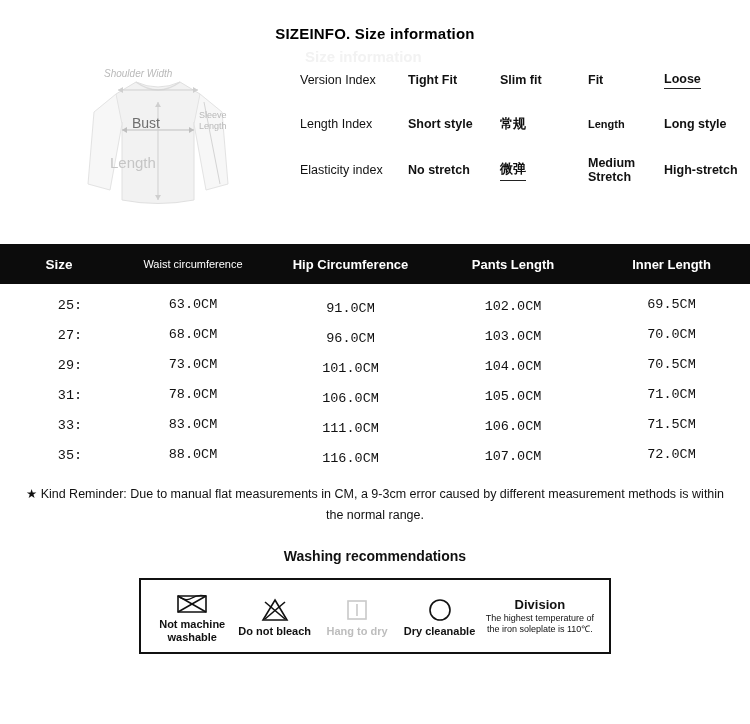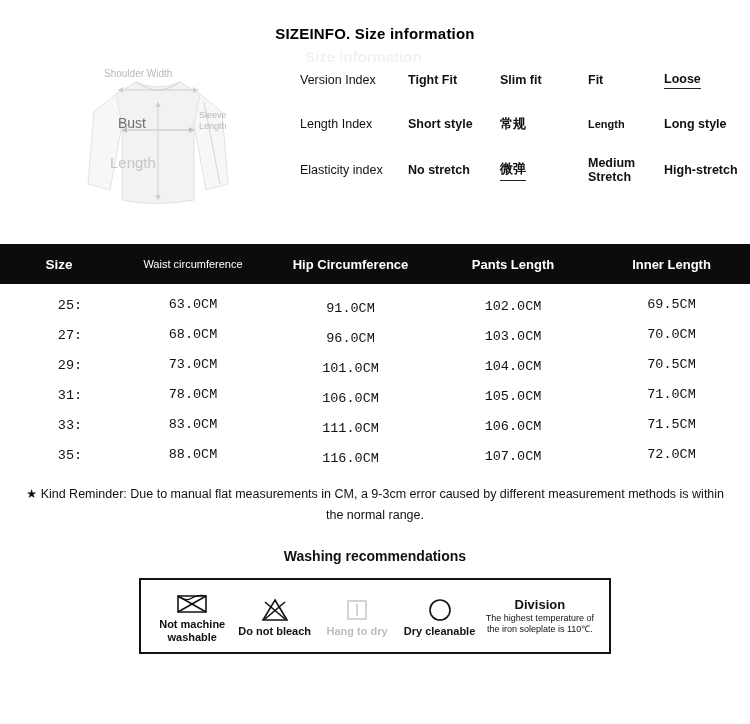--- a/index.html
+++ b/index.html
@@ -40,23 +40,23 @@
     height: 150px;
   }
   .garment svg { display: block; }
   .lbl {
     position: absolute;
     color: #b9b9b9;
     font-size: 10px;
     font-family: "Liberation Sans", sans-serif;
     white-space: nowrap;
   }
-  .lbl.shoulder { left: 46px; top: -4px; font-size: 10px; }
+  .lbl.shoulder { left: 46px; top: -4px; font-size: 10px; font-style: italic; }
   .lbl.sleeve   { left: 141px; top: 38px; font-size: 9px; line-height: 11px; text-align: center;}
-  .lbl.bust     { left: 60px; top: 43px; font-size: 14px; color: #6f6f6f; }
+  .lbl.bust     { left: 74px; top: 43px; font-size: 14px; color: #6f6f6f; }
   .lbl.length   { left: 52px; top: 82px; font-size: 15px; color: #c5c5c5; }
 
   
   .idx {
     position: absolute;
     left: 300px;
     top: 0px;
     width: 440px;
   }
   .idx-row {

